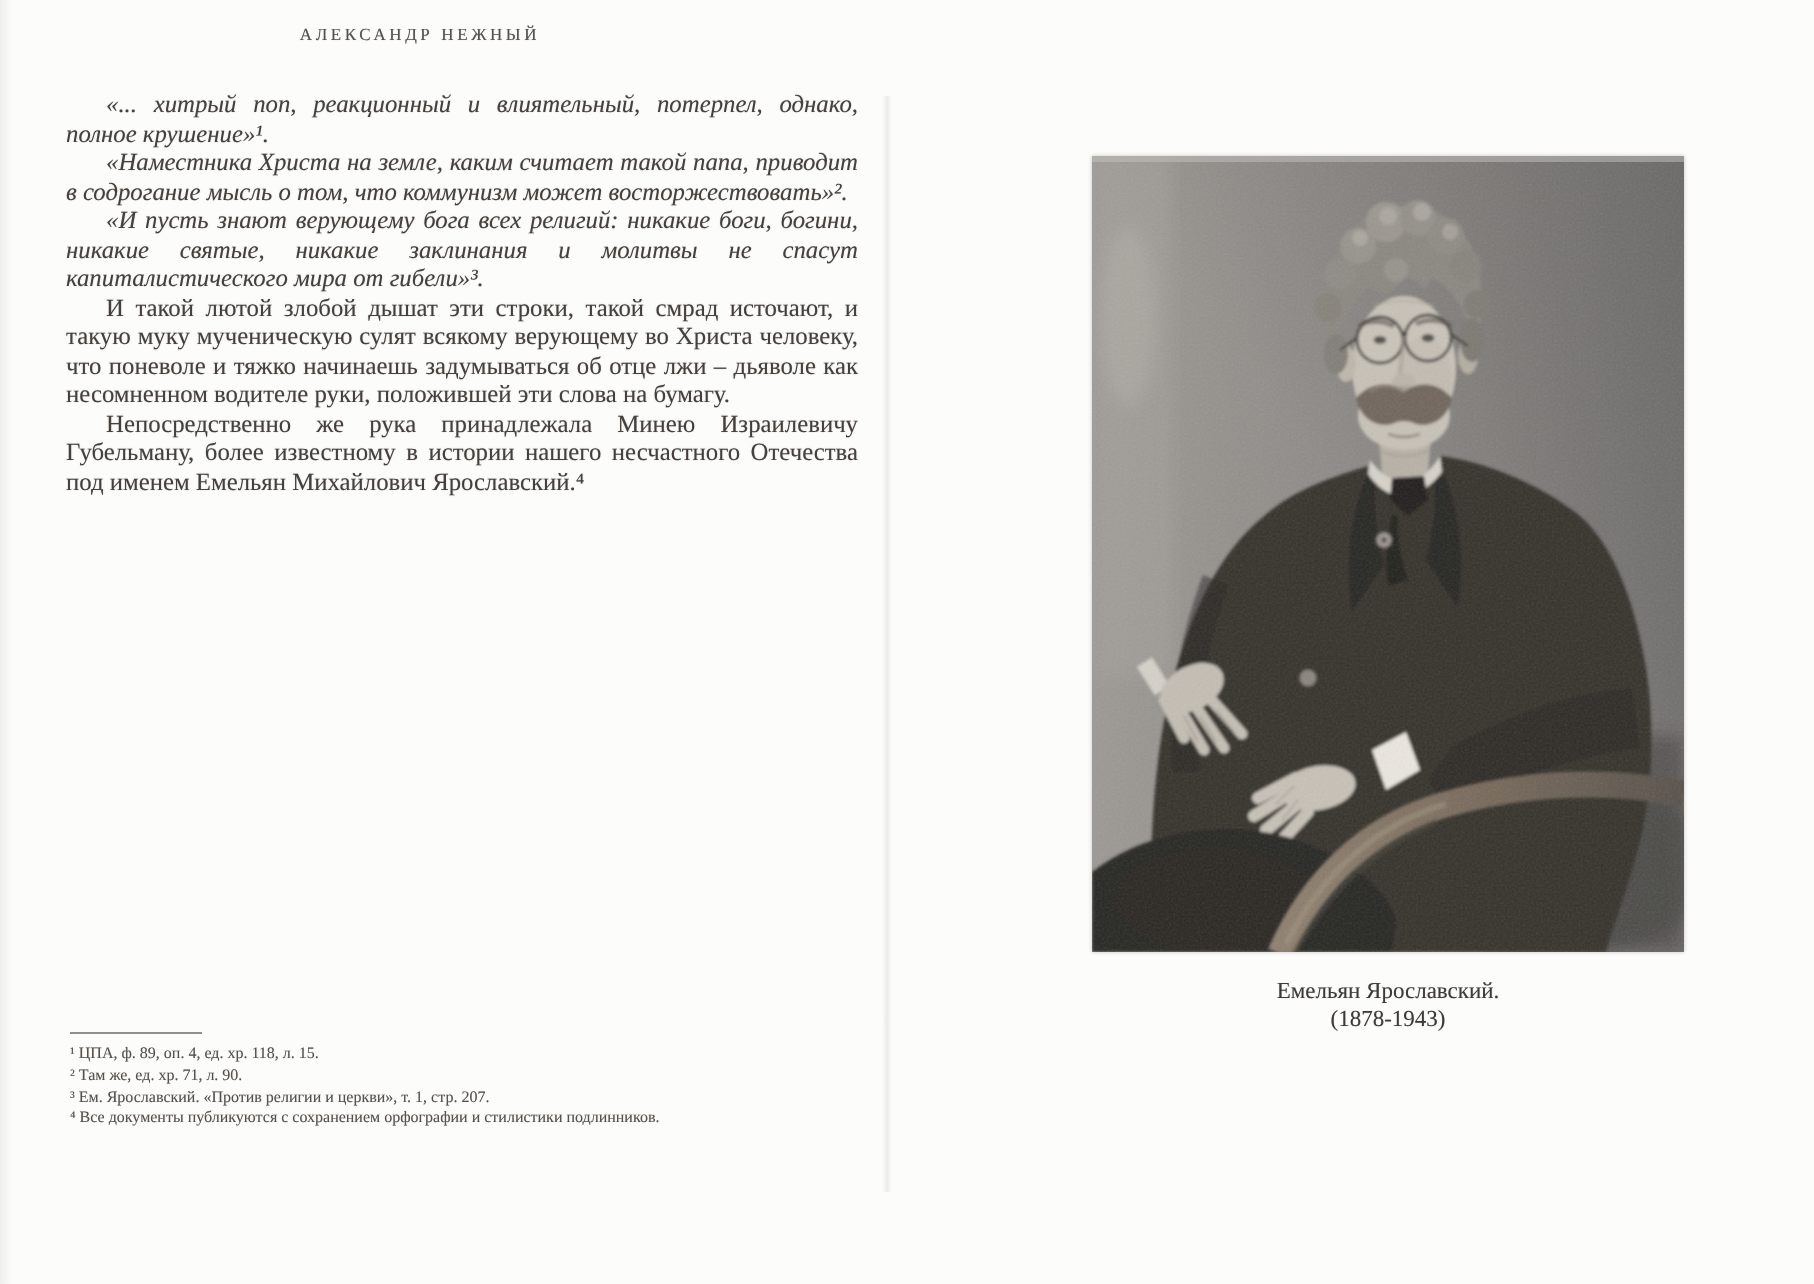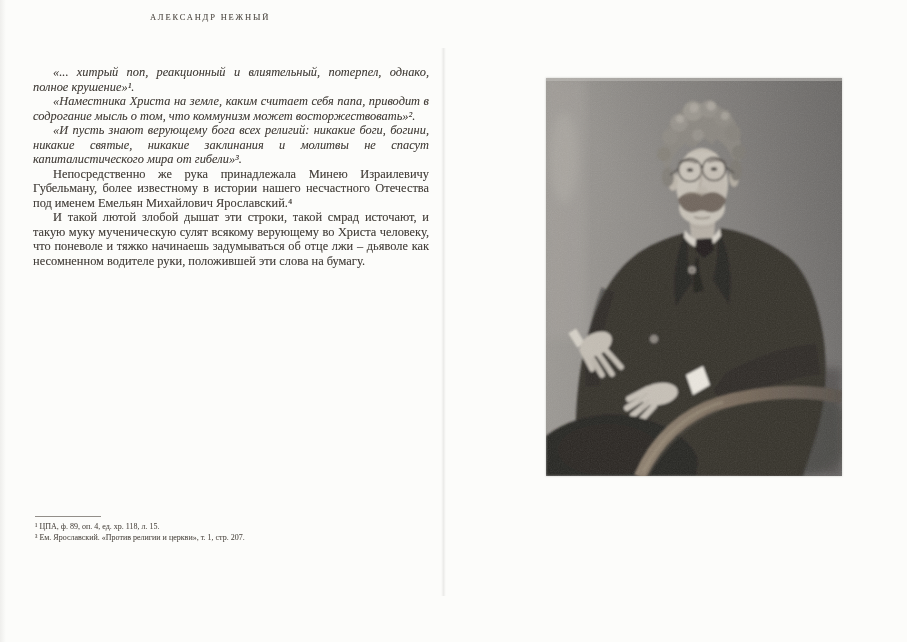--- a/index.html
+++ b/index.html
@@ -26,21 +26,20 @@
     position:absolute;top:12px;left:12px;width:396px;
     text-align:center;font-size:8.5px;letter-spacing:1.8px;
     color:var(--ink-soft,#56514b);
     text-shadow:0 0 0.5px rgba(85,80,75,0.4);
   }
 
   .text-block{
     position:absolute;top:45px;left:33px;width:396px;
     font-size:12.4px;line-height:14.5px;text-align:justify;
     text-shadow:0 0 0.6px rgba(65,61,57,0.35);
-    margin-top:20px;
   }
   .text-block p{margin:0;text-indent:20px;}
   .text-block p.quote{font-style:italic;}
 
   .footnotes{
     position:absolute;top:516px;left:35px;width:392px;
     font-size:8px;line-height:10.8px;color:var(--ink-soft,#56514b);
     text-shadow:0 0 0.4px rgba(85,80,75,0.35);
   }
   .fn-rule{width:66px;height:0;border-top:1px solid var(--rule,#928e89);margin:0 0 5px 0;}
@@ -62,30 +61,32 @@
 </head>
 <body>
 
 <div class="scan-edge"></div>
 
 <div class="page page-left">
   <div class="running-header">АЛЕКСАНДР НЕЖНЫЙ</div>
 
   <div class="text-block">
     <p class="quote">«... хитрый поп, реакционный и влиятельный, потерпел, однако, полное крушение»¹.</p>
-    <p class="quote">«Наместника Христа на земле, каким считает себя папа, приводит в содрогание мысль о том, что коммунизм может восторжествовать»².</p>
+    <p class="quote">«Наместника Христа на земле, каким считает такой папа, приводит в содрогание мысль о том, что коммунизм может восторжествовать»².</p>
     <p class="quote">«И пусть знают верующему бога всех религий: никакие боги, богини, никакие святые, никакие заклинания и молитвы не спасут капиталистического мира от гибели»³.</p>
+    <p class="normal">И такой лютой злобой дышат эти строки, такой смрад источают, и такую муку мученическую сулят всякому верующему во Христа человеку, что поневоле и тяжко начинаешь задумываться об отце лжи – дьяволе как несомненном водителе руки, положившей эти слова на бумагу.</p>
     <p class="normal">Непосредственно же рука принадлежала Минею Израилевичу Губельману, более известному в истории нашего несчастного Отечества под именем Емельян Михайлович Ярославский.⁴</p>
-    <p class="normal">И такой лютой злобой дышат эти строки, такой смрад источают, и такую муку мученическую сулят всякому верующему во Христа человеку, что поневоле и тяжко начинаешь задумываться об отце лжи – дьяволе как несомненном водителе руки, положившей эти слова на бумагу.</p>
   </div>
 
   <div class="footnotes">
     <div class="fn-rule"></div>
     <p>¹ ЦПА, ф. 89, оп. 4, ед. хр. 118, л. 15.</p>
+    <p>² Там же, ед. хр. 71, л. 90.</p>
     <p>³ Ем. Ярославский. «Против религии и церкви», т. 1, стр. 207.</p>
+    <p>⁴ Все документы публикуются с сохранением орфографии и стилистики подлинников.</p>
   </div>
 </div>
 
 <div class="gutter-line"></div>
 
 <div class="page page-right">
   <figure class="photo-frame">
     <svg viewBox="0 0 296 398" width="296" height="398" xmlns="http://www.w3.org/2000/svg">
       <defs>
         <linearGradient id="bgG" x1="0" y1="0" x2="1" y2="0">
@@ -222,13 +223,17 @@
         <path d="M94,399 C110,362 138,336 174,325 C214,313 258,311 296,319" stroke="url(#woodG)" stroke-width="13" fill="none"></path>
         <path d="M97,394 C114,360 142,334 177,324" stroke="#a29580" stroke-width="3" fill="none" opacity="0.5"></path>
         <path d="M101,399 C118,368 142,345 172,333" stroke="#4a433c" stroke-width="3" fill="none" opacity="0.6"></path>
       </g>
 
       <rect width="296" height="398" filter="url(#grainF)" opacity="0.28"></rect>
       <rect x="0" y="0" width="296" height="3" fill="#c6c3bf" opacity="0.5"></rect>
     </svg>
   </figure>
 
+  <div class="photo-caption">
+    <div>Емельян Ярославский.</div>
+    <div>(1878-1943)</div>
+  </div>
 </div>
 
 </body></html>

